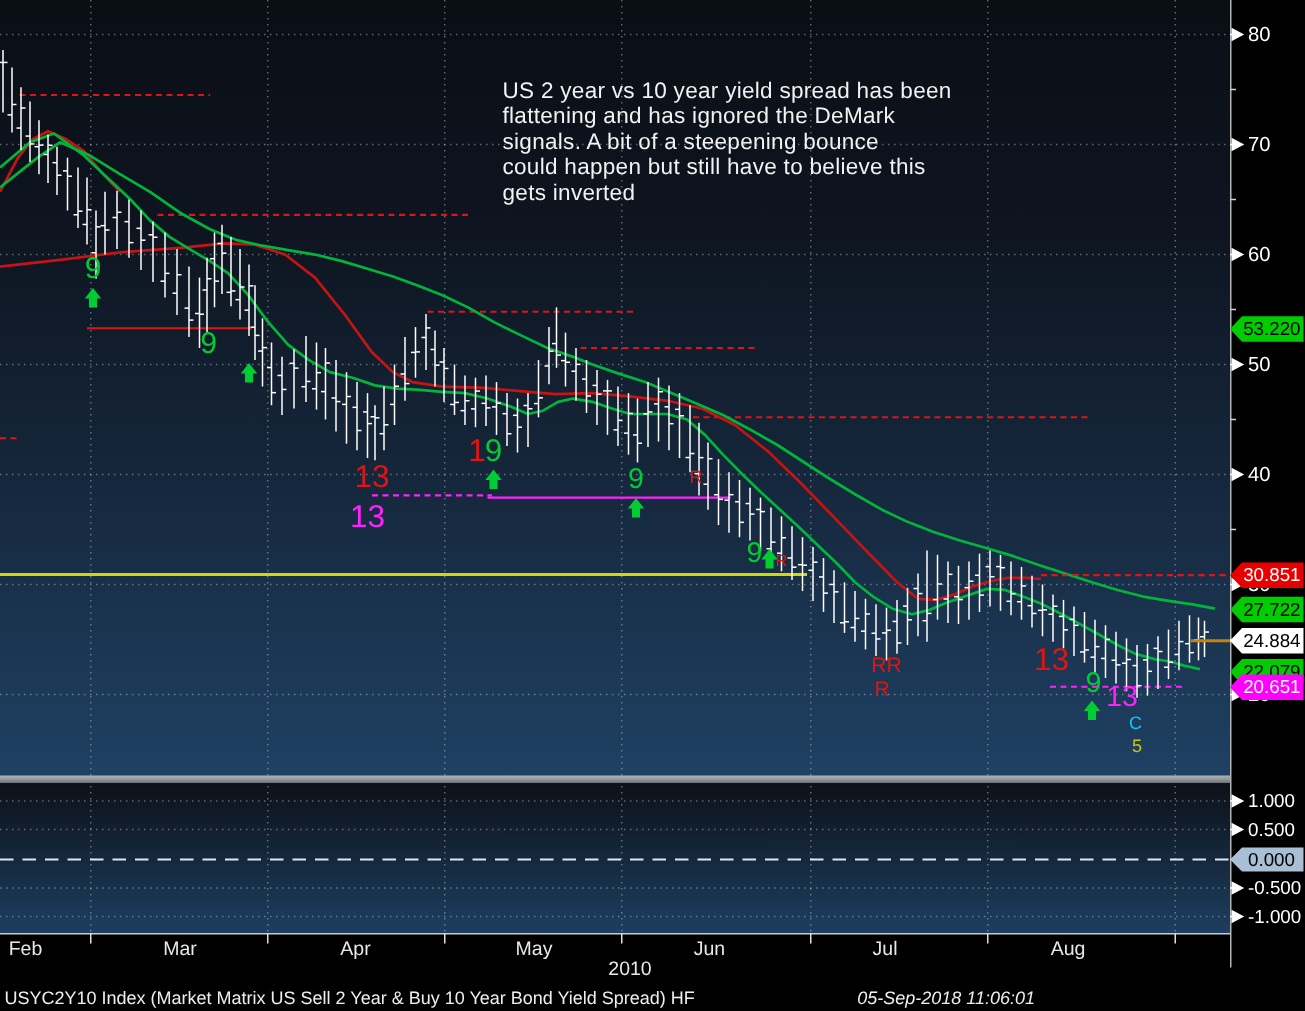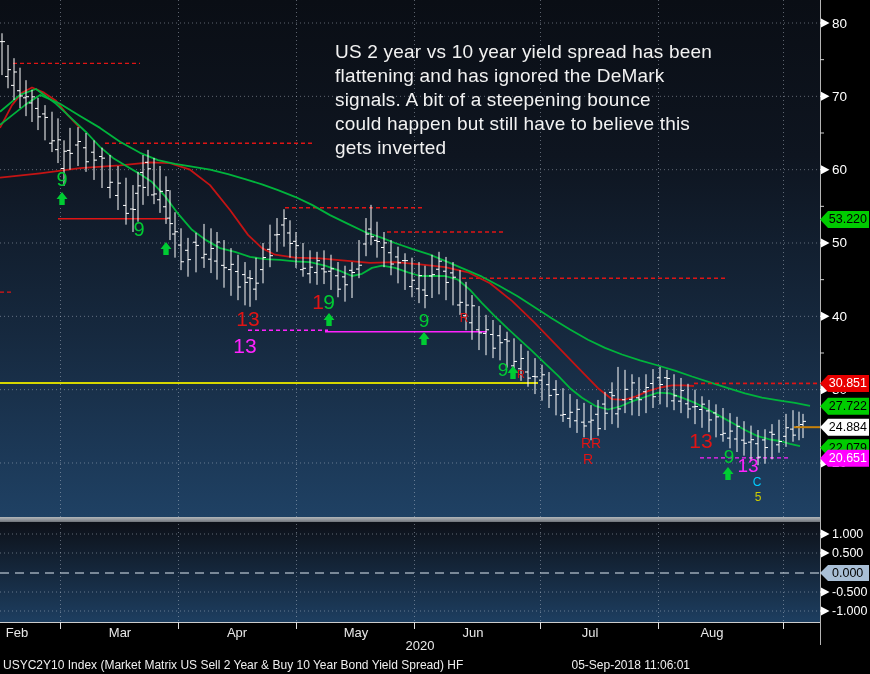--- a/index.html
+++ b/index.html
@@ -1,26 +1,26 @@
 <!DOCTYPE html>
 <html><head>
 <meta charset="utf-8">
 <style>
   html,body{margin:0;padding:0;background:#000;}
   .stage{position:relative;width:870px;height:674px;background:#000;overflow:hidden;
          font-family:"Liberation Sans","DejaVu Sans",sans-serif;}
   #chart-svg{position:absolute;left:0;top:0;}
-  .annotation{position:absolute;left:335px;top:40px;color:#f2f2f2;font-size:19px;
-              line-height:24px;white-space:pre-line;letter-spacing:0.2px;}
+  .annotation{position:absolute;left:335px;top:52px;color:#f2f2f2;font-size:15px;
+              line-height:17px;white-space:pre-line;letter-spacing:0.2px;}
   .year-label{position:absolute;left:396px;top:638px;width:48px;text-align:center;
               color:#e8e8e8;font-size:13px;}
   .footer{position:absolute;left:0;top:655px;width:694px;height:19px;color:#efefef;font-size:12px;}
   .footer .sec{position:absolute;left:3px;top:3px;white-space:nowrap;}
   .footer .copy{position:absolute;left:498px;top:3px;white-space:nowrap;}
-  .footer .dt{position:absolute;right:4px;top:3px;white-space:nowrap;}
+  .footer .dt{position:absolute;right:4px;top:3px;white-space:nowrap;font-style:italic;}
   .plot-hit{position:absolute;left:0;top:0;width:820px;height:622px;}
 </style>
 </head>
 <body>
 
 <div class="stage">
   <svg id="chart-svg" width="870" height="674">
       <defs>
         <linearGradient id="bgMain" x1="0" y1="0" x2="0" y2="1">
           <stop offset="0%" stop-color="#0a0e15"></stop>
@@ -549,18 +549,18 @@
         <polygon points="820,458.22402170000004 828,449.72402170000004 869,449.72402170000004 869,466.72402170000004 828,466.72402170000004" fill="#ff00ff"></polygon>
         <text x="867" y="458.22402170000004" fill="#ffffff" font-size="12.5" text-anchor="end" dominant-baseline="central">20.651</text>
       </g>
     </svg>
   <div class="plot-hit"></div>
   <div class="annotation">US 2 year vs 10 year yield spread has been
 flattening and has ignored the DeMark
 signals.  A bit of a steepening bounce
 could happen but still have to believe this
 gets inverted</div>
-  <div class="year-label">2020</div>
+  <div class="year-label">2010</div>
   <div class="footer">
     <span class="sec">USYC2Y10 Index (Market Matrix US Sell 2 Year &amp; Buy 10 Year Bond Yield Spread) HF</span>
     <span class="dt">05-Sep-2018 11:06:01</span>
   </div>
 </div>
 
 </body></html>

